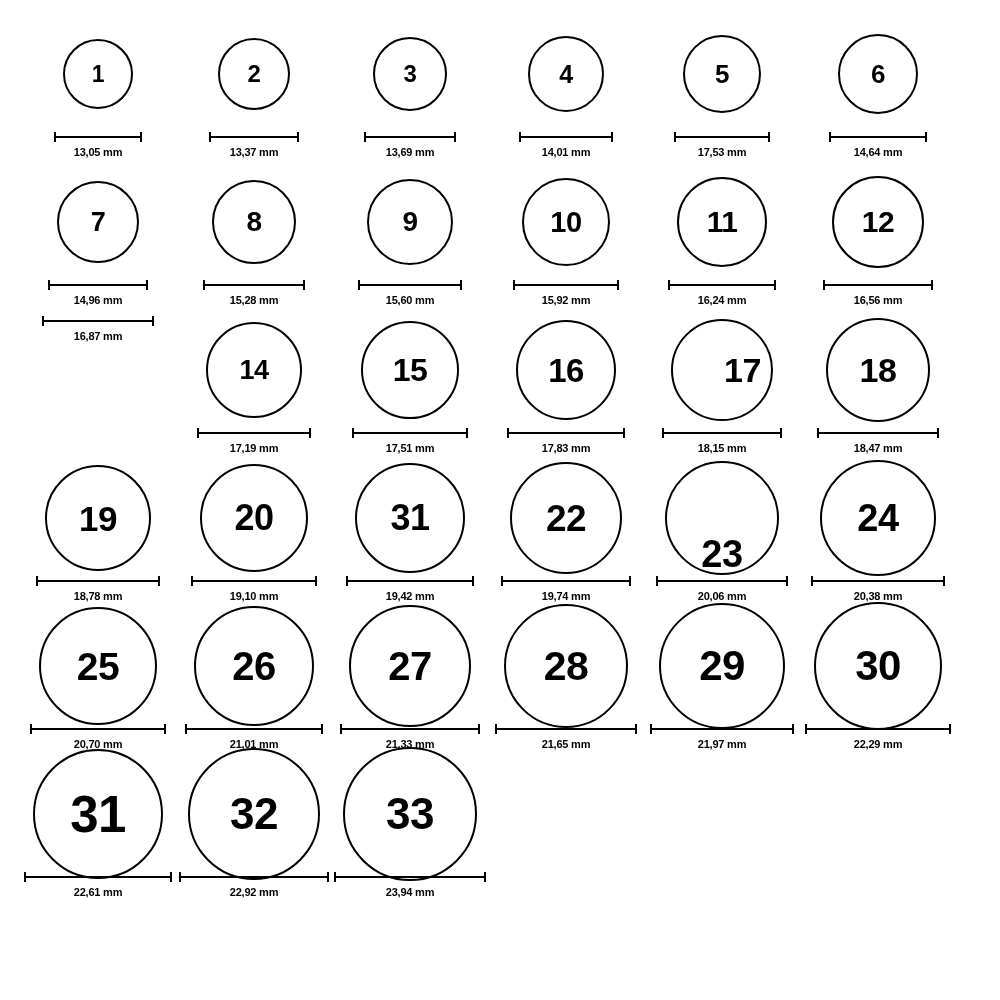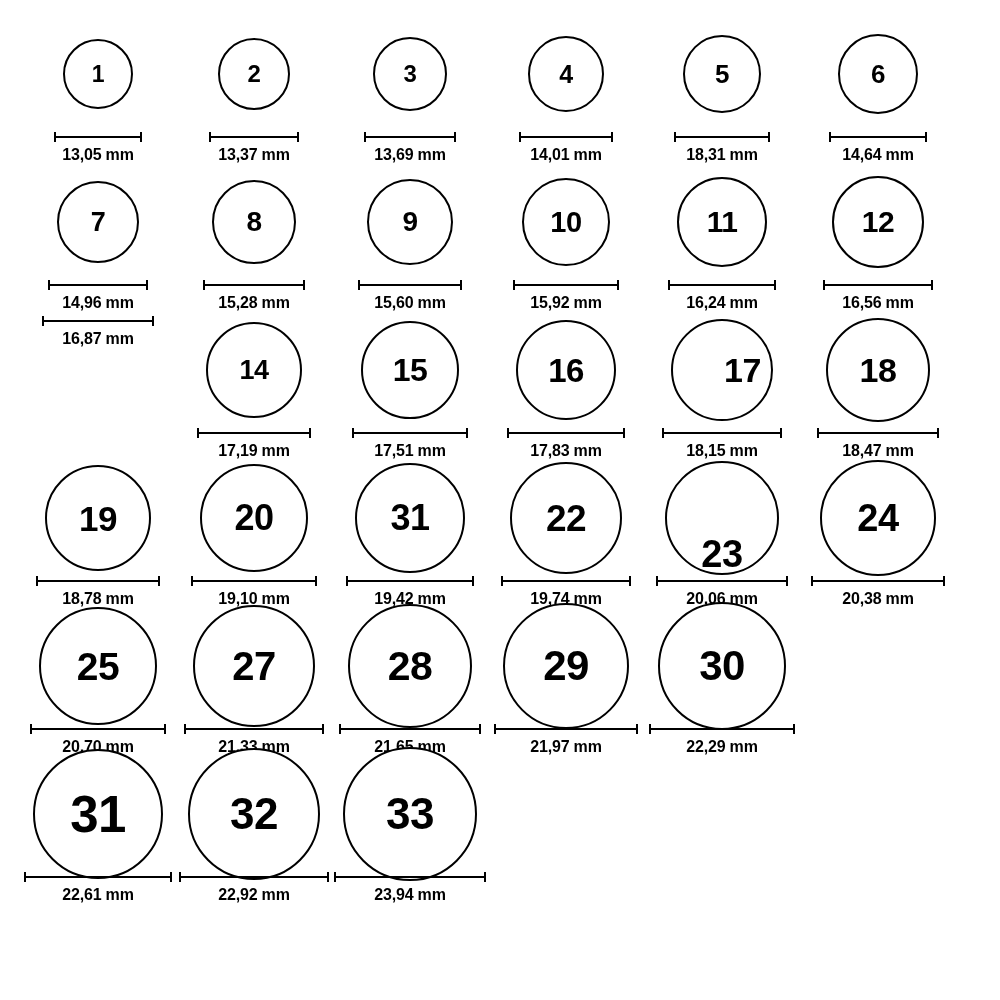--- a/index.html
+++ b/index.html
@@ -80,21 +80,21 @@
   .caliper .tick {
     position: absolute;
     top: 0;
     width: 2px;
     height: 10px;
     background: #000000;
   }
   .caliper .tick.left { left: 0; }
   .caliper .tick.right { right: 0; }
   .mm {
-    font-size: 16px;
+    font-size: 11px;
     font-weight: bold;
     margin-top: 4px;
     white-space: nowrap;
     letter-spacing: -0.2px;
   }
 </style>
 </head>
 <body>
 
 <div id="sizer-chart">
@@ -164,21 +164,21 @@
           <div class="circle" style="width: 78px; height: 78px;">
             <span style="font-size: 26px;">5</span>
           </div>
         </div>
         <div class="measure">
           <div class="caliper" style="width: 96px;">
             <div class="bar"></div>
             <div class="tick left"></div>
             <div class="tick right"></div>
           </div>
-          <div class="mm">18,31 mm</div>
+          <div class="mm">17,53 mm</div>
         </div>
       </div>
       <div class="cell">
         <div class="circle-wrap">
           <div class="circle" style="width: 80px; height: 80px;">
             <span style="font-size: 26px;">6</span>
           </div>
         </div>
         <div class="measure">
           <div class="caliper" style="width: 98px;">
@@ -468,20 +468,35 @@
             <span style="font-size: 39px;">25</span>
           </div>
         </div>
         <div class="measure">
           <div class="caliper" style="width: 136px;">
             <div class="bar"></div>
             <div class="tick left"></div>
             <div class="tick right"></div>
           </div>
           <div class="mm">20,70 mm</div>
+        </div>
+      </div>
+      <div class="cell">
+        <div class="circle-wrap">
+          <div class="circle" style="width: 120px; height: 120px;">
+            <span style="font-size: 40px;">26</span>
+          </div>
+        </div>
+        <div class="measure">
+          <div class="caliper" style="width: 138px;">
+            <div class="bar"></div>
+            <div class="tick left"></div>
+            <div class="tick right"></div>
+          </div>
+          <div class="mm">21,01 mm</div>
         </div>
       </div>
       <div class="cell">
         <div class="circle-wrap">
           <div class="circle" style="width: 122px; height: 122px;">
             <span style="font-size: 40px;">27</span>
           </div>
         </div>
         <div class="measure">
           <div class="caliper" style="width: 140px;">

